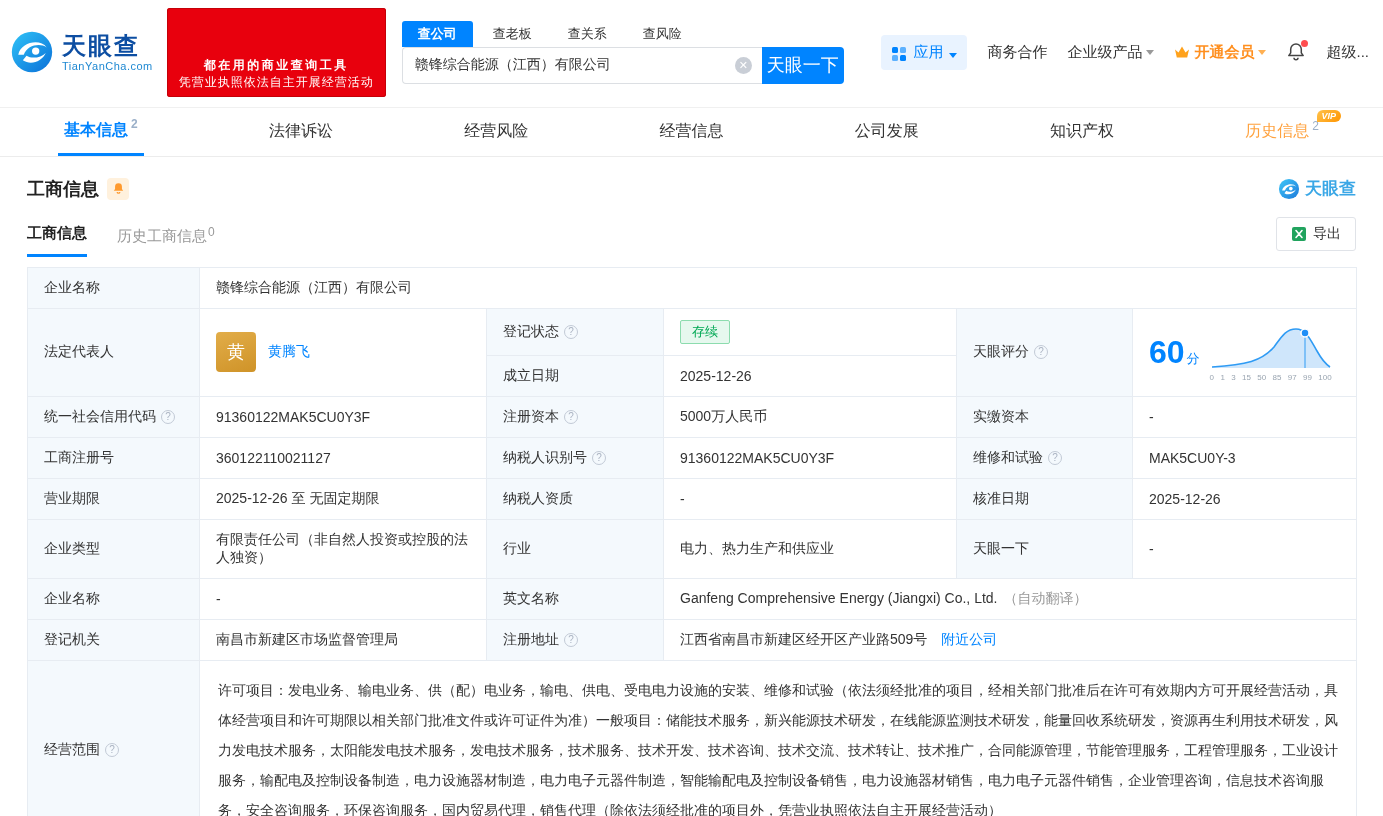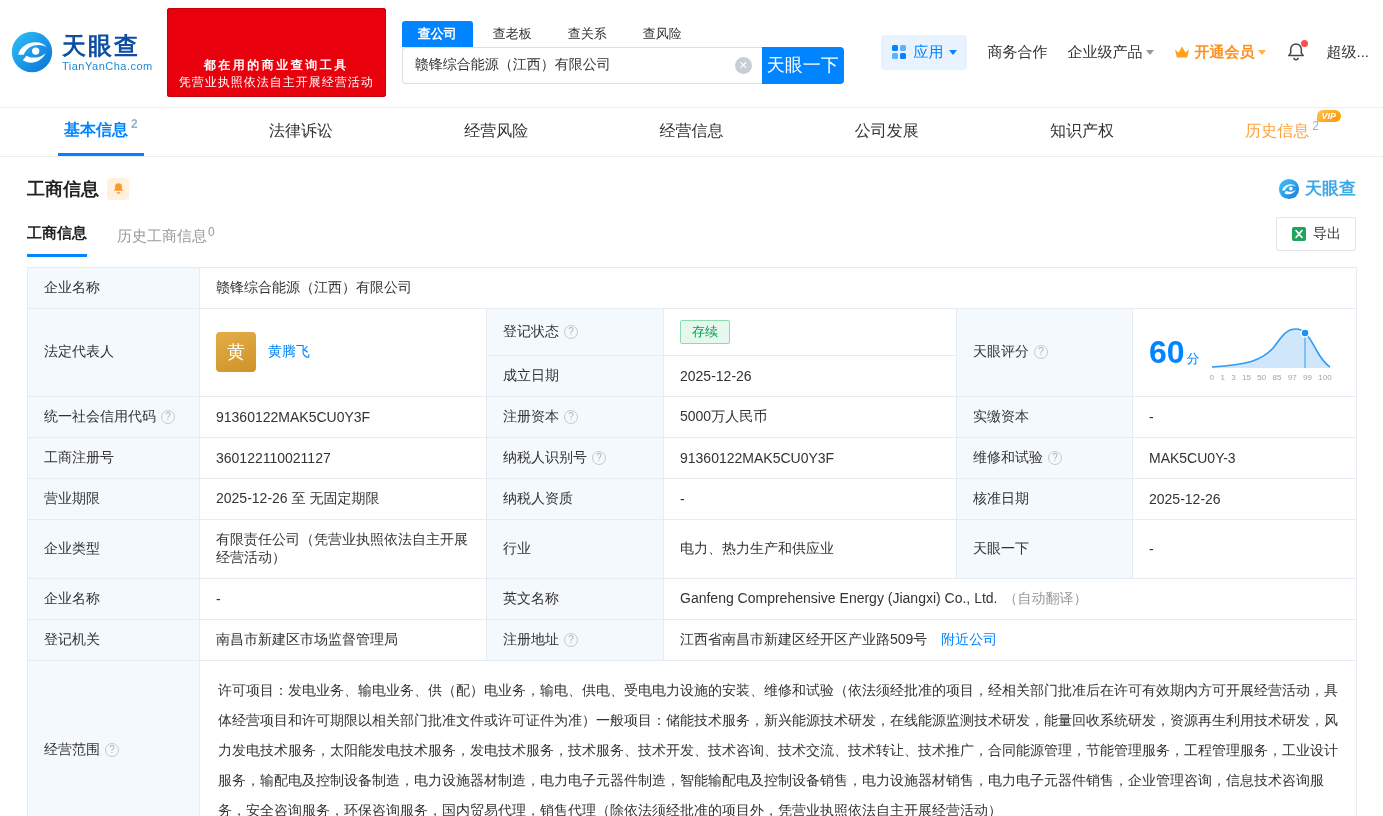--- a/index.html
+++ b/index.html
@@ -30,21 +30,21 @@
   .search-box { position:relative; }
   .search-input { width:360px; height:37px; border:1px solid #dcdfe3; border-right:none;
     border-radius:4px 0 0 4px; padding:0 32px 0 12px; font-size:14px; color:#333; outline:none;
     font-family:inherit; }
   .clear-icon { position:absolute; right:10px; top:10px; width:17px; height:17px; border-radius:50%;
     background:#c9ced6; color:#fff; font-size:11px; line-height:17px; text-align:center; cursor:pointer; }
   .search-btn { width:82px; height:37px; background:#0084ff; color:#fff; border:none;
     border-radius:0 4px 4px 0; font-size:18px; cursor:pointer; font-family:inherit; }
 
   .top-right { margin-left:auto; display:flex; align-items:center; gap:20px; white-space:nowrap; }
-  .apps-btn { display:flex; align-items:center; gap:6px; background:#e9f3ff; color:#0084ff;
+  .apps-btn { display:flex; align-items:flex-end; gap:6px; background:#e9f3ff; color:#0084ff;
     padding:8px 10px; border-radius:4px; cursor:pointer; font-size:15px; }
   .nav-item { display:flex; align-items:center; gap:4px; font-size:15px; color:#333; cursor:pointer; }
   .nav-item.vip { color:#ff8f1f; font-weight:bold; }
   .caret { width:0; height:0; border:4px solid transparent; border-top:5px solid #999; margin-top:4px; }
   .caret.blue { border-top-color:#0084ff; }
   .caret.orange { border-top-color:#ffb052; }
   .bell-wrap { position:relative; cursor:pointer; display:flex; }
   .bell-dot { position:absolute; top:-2px; right:-2px; width:7px; height:7px; border-radius:50%; background:#ff4d4f; }
 
   
@@ -324,21 +324,21 @@
       <td class="lbl"><span>营业期限</span></td>
       <td><span>2025-12-26 至 无固定期限</span></td>
       <td class="lbl"><span>纳税人资质</span></td>
       <td><span>-</span></td>
       <td class="lbl"><span>核准日期</span></td>
       <td><span>2025-12-26</span></td>
     </tr>
 
     <tr>
       <td class="lbl"><span>企业类型</span></td>
-      <td><span>有限责任公司（凭营业执照依法自主开展经营活动）</span></td>
+      <td><span>有限责任公司（非自然人投资或控股的法人独资）</span></td>
       <td class="lbl"><span>行业</span></td>
       <td><span>电力、热力生产和供应业</span></td>
       <td class="lbl"><span>天眼一下</span></td>
       <td><span>-</span></td>
     </tr>
 
     <tr>
       <td class="lbl"><span>企业名称</span></td>
       <td><span>-</span></td>
       <td class="lbl"><span>英文名称</span></td>

